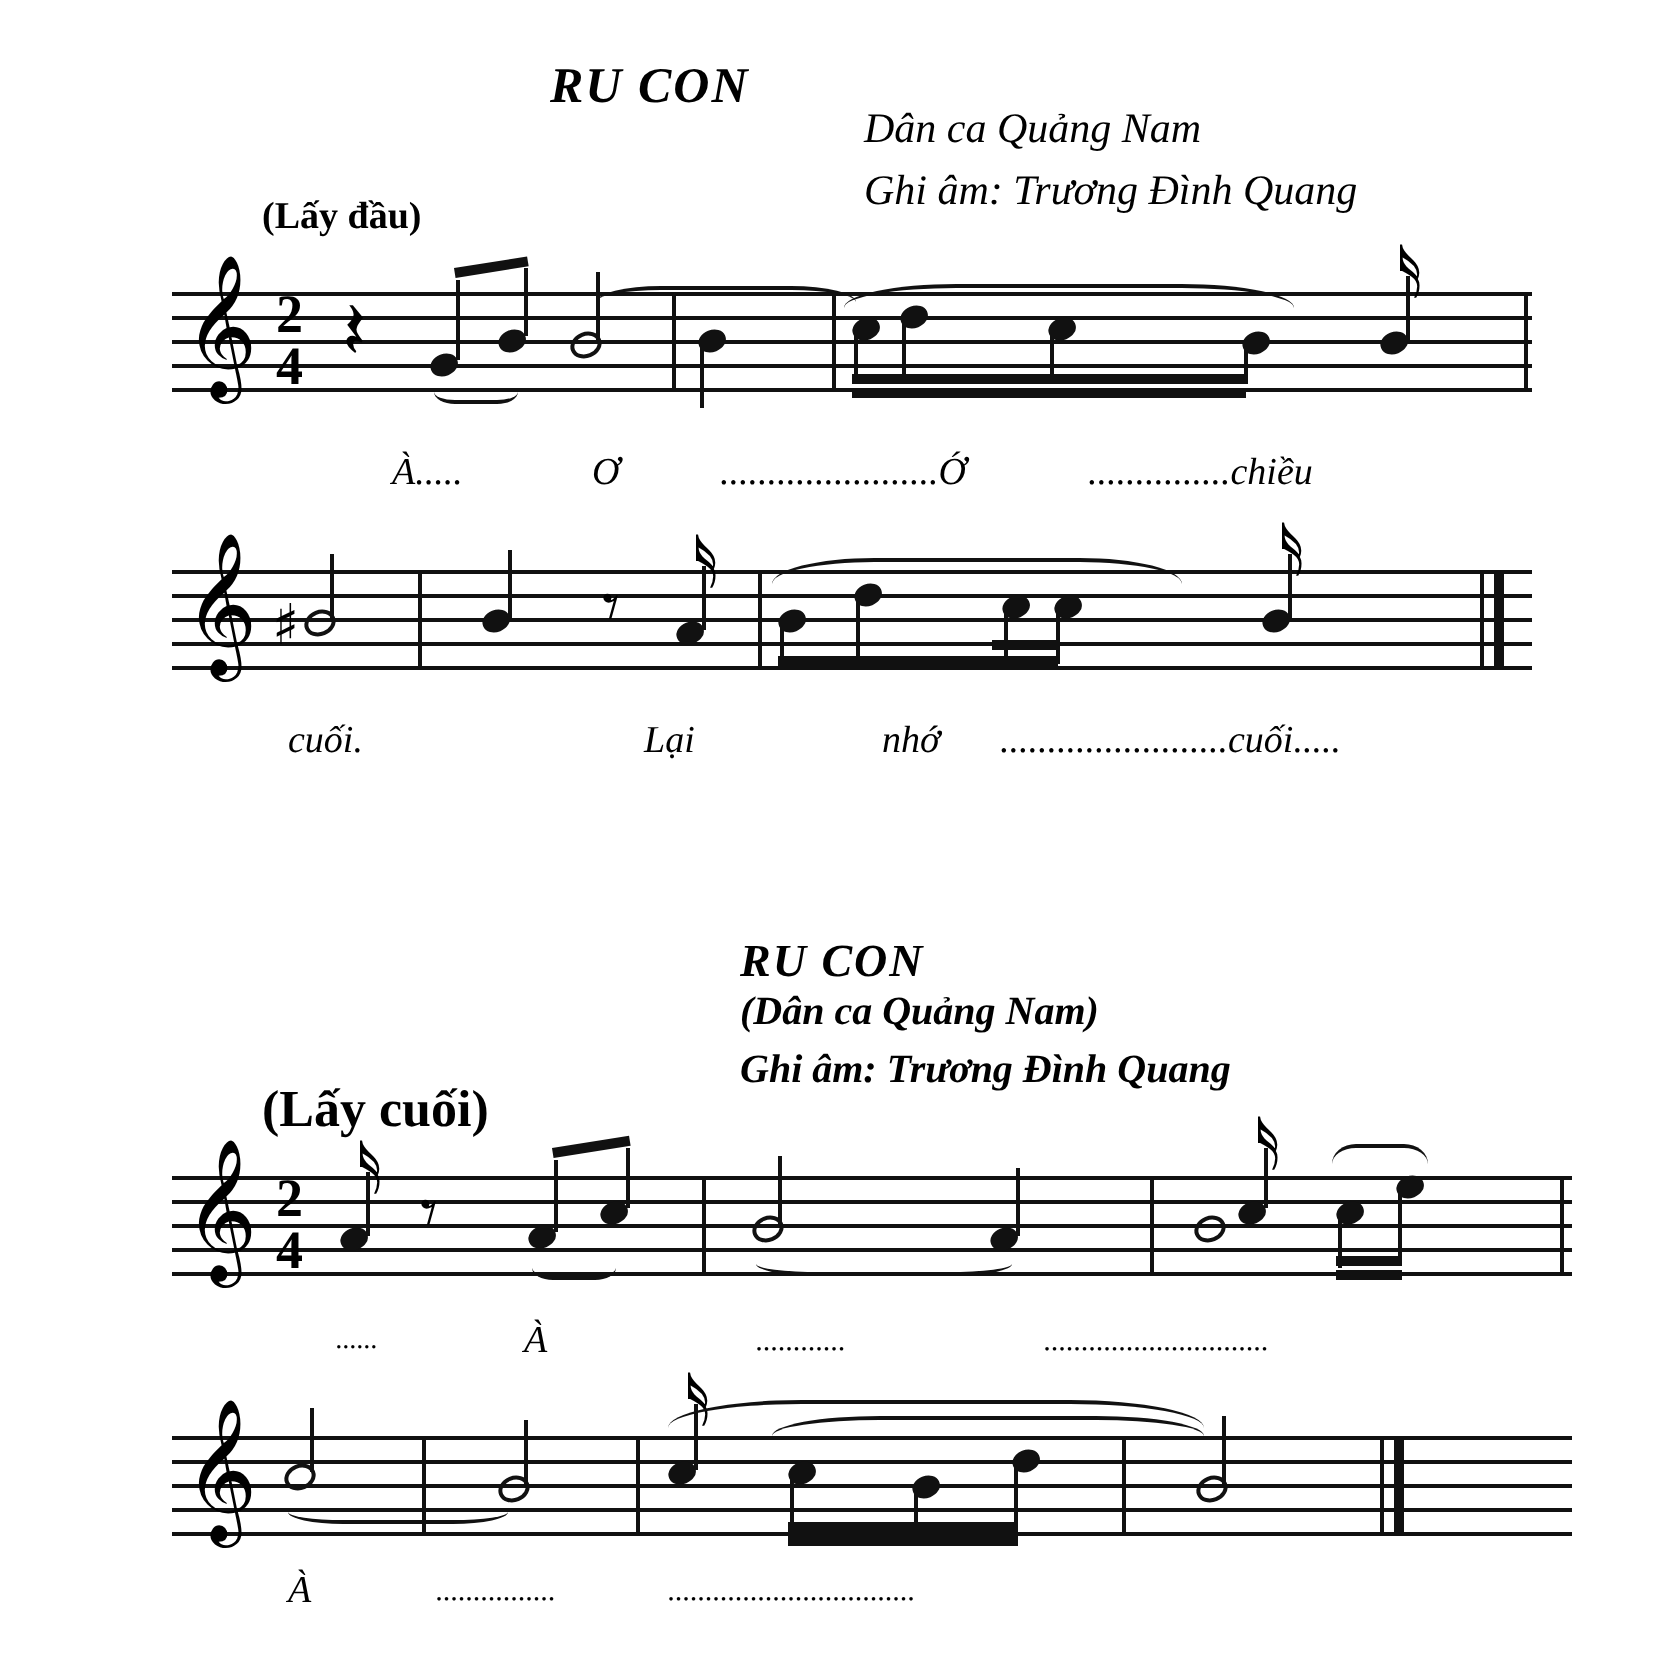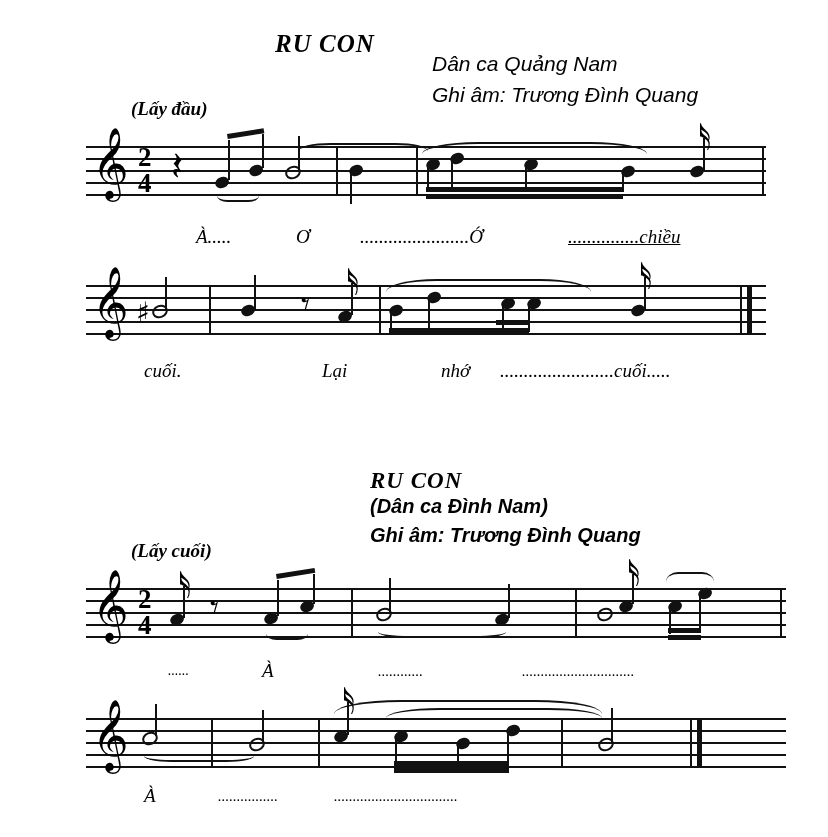--- a/index.html
+++ b/index.html
@@ -24,27 +24,26 @@
   
   .title {
     position: absolute;
     font-family: "Liberation Serif", serif;
     font-weight: bold;
     font-style: italic;
     letter-spacing: 1px;
   }
   .credit {
     position: absolute;
-    font-family: Liberation Sans, sans-serif;
+    font-family: Liberation Serif, serif;
     font-style: italic;
   }
   .pickup {
     position: absolute;
     font-family: "Liberation Serif", serif;
-    font-style: italic;
     font-weight: bold;
   }
   .lyric {
     position: absolute;
     font-family: "Liberation Serif", serif;
     font-style: italic;
     font-size: 19px;
     white-space: nowrap;
   }
   
@@ -236,21 +235,21 @@
       <div class="stem" style="left:617px; top:-8px; height:33px;"></div>
       <div class="flag" style="left:614px; top:-26px;">𝅯</div>
 
       <div class="endbar-thin" style="left:676px;"></div>
     </div>
 
     <div>
       <div class="lyric" style="top:226px; left:196px;">À.....</div>
       <div class="lyric" style="top:226px; left:296px;">Ơ</div>
       <div class="lyric" style="top:226px; left:360px;">.......................Ớ</div>
-      <div class="lyric" style="top:226px; left:568px;text-decoration:underline;">...............chiều</div>
+      <div class="lyric" style="top:226px; left:544px;">...............chiều</div>
     </div>
 
     <div class="system" style="left:86px; top:285px; width:680px; height:50px;">
       <div class="staff">
         <div class="line"></div>
         <div class="line"></div>
         <div class="line"></div>
         <div class="line"></div>
         <div class="line"></div>
       </div>
@@ -298,24 +297,24 @@
       <div class="lyric" style="top:360px; left:144px;">cuối.</div>
       <div class="lyric" style="top:360px; left:322px;">Lại</div>
       <div class="lyric" style="top:360px; left:441px;">nhớ</div>
       <div class="lyric" style="top:360px; left:500px;">........................cuối.....</div>
     </div>
   </div>
 
   <div>
 
     <div class="title" style="left:370px; top:468px; font-size:23px;">RU CON</div>
-    <div class="credit" style="left:370px; top:495px; font-size:20px; font-weight:bold;">(Dân ca Đình Nam)</div>
+    <div class="credit" style="left:370px; top:495px; font-size:20px; font-weight:bold;">(Dân ca Quảng Nam)</div>
     <div class="credit" style="left:370px; top:524px; font-size:20px; font-weight:bold;">Ghi âm: Trương Đình Quang</div>
 
-    <div class="pickup" style="left:131px; top:540px; font-size:19px;">(Lấy cuối)</div>
+    <div class="pickup" style="left:131px; top:540px; font-size:26px;">(Lấy cuối)</div>
 
     <div class="system" style="left:86px; top:588px; width:700px; height:50px;">
       <div class="staff">
         <div class="line"></div>
         <div class="line"></div>
         <div class="line"></div>
         <div class="line"></div>
         <div class="line"></div>
       </div>
 

